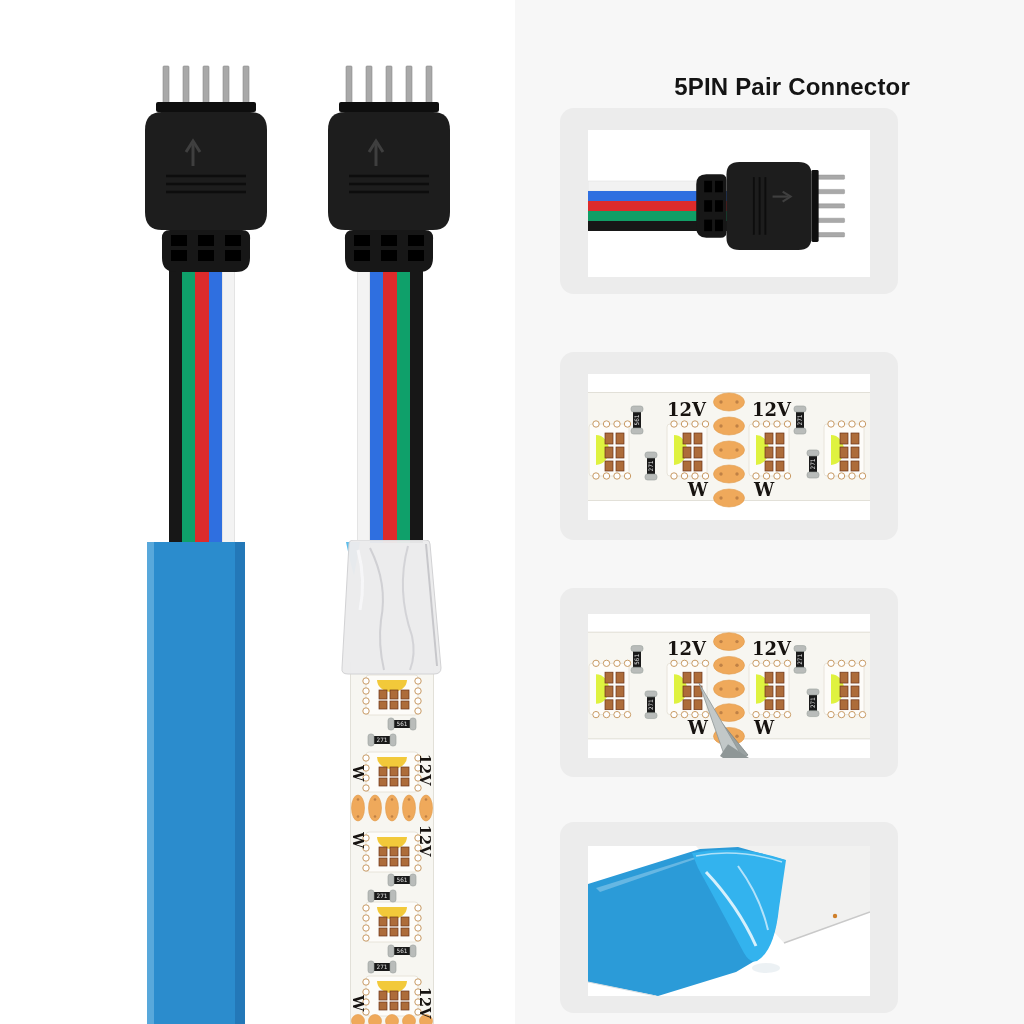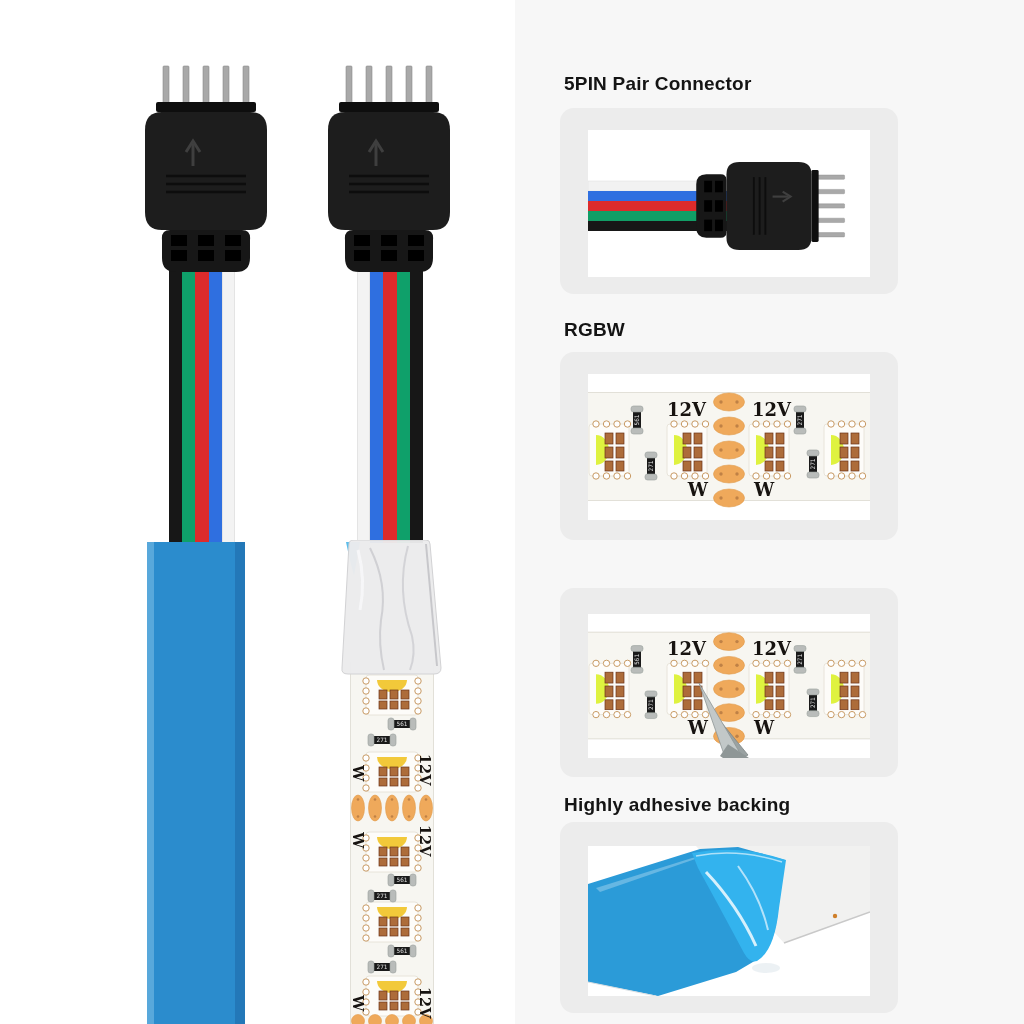--- a/index.html
+++ b/index.html
@@ -1,21 +1,21 @@
 <!DOCTYPE html>
 <html><head>
 <meta charset="utf-8">
 <style>
   html,body{margin:0;padding:0;}
   .canvas{position:relative;width:1024px;height:1024px;background:#fff;overflow:hidden;
           font-family:"Liberation Sans",sans-serif;}
   .bg-right{position:absolute;left:515px;top:0;width:509px;height:1024px;background:#f7f7f7;}
   
   .features{position:absolute;left:560px;top:0;width:338px;height:1024px;}
-  .ftitle{position:absolute;left:4px;width:100%;text-align:left;font-size:19px;font-weight:700;
+  .ftitle{position:absolute;left:12px;width:100%;text-align:right;font-size:24px;font-weight:700;
           color:#141414;letter-spacing:.2px;}
   .fcard{position:absolute;left:0;width:338px;background:#ececec;border-radius:14px;}
   .fphoto{position:absolute;left:28px;width:282px;background:#fff;overflow:hidden;}
   .fphoto svg{display:block;width:100%;height:100%;}
   
   .plug{position:absolute;width:136px;height:210px;}
   .ribbon{position:absolute;width:66px;display:flex;}
   .wire{flex:1;}
   .wk{background:#171717}.wg{background:#0fa06a}.wr{background:#dd2b2b}.wb{background:#2f6fe0}
   .ww{background:#f3f3f3;box-shadow:inset 0 0 0 1px #e4e4e4;}
@@ -190,21 +190,20 @@
             <rect x="0" y="61" width="142" height="10" fill="#2f6fe0"></rect>
             <rect x="0" y="71" width="142" height="10" fill="#dd2b2b"></rect>
             <rect x="0" y="81" width="142" height="10" fill="#119e66"></rect>
             <rect x="0" y="91" width="142" height="10" fill="#171717"></rect>
           </g>
           <use href="#plugG" transform="translate(258,27) rotate(90) scale(0.72)"></use>
         </svg>
       </div>
     </div>
 
-    <div class="ftitle" style="top:319px">RGBW</div>
     <div class="fcard" style="top:352px;height:188px">
       <div class="fphoto" style="top:22px;height:146px">
           <svg viewBox="0 0 282 146" preserveAspectRatio="none">
           <defs>
             <g id="hmod">
               <rect x="0" y="0" width="40" height="52" rx="3" fill="#fdfcf9" stroke="#e8e4da"></rect>
               <path d="M7 11 A13 15 0 0 1 7 41 Z" fill="#dff23f"></path>
               <rect class="copper" x="16" y="9" width="8" height="11"></rect>
                 <rect class="copper" x="27" y="9" width="8" height="11"></rect>
               <rect class="copper" x="16" y="23" width="8" height="11"></rect>
@@ -333,21 +332,20 @@
           <text class="slab slab18" x="166" y="122">W</text>
           <g>
             <path d="M123 97 L147 150 L160 143 Z" fill="#9aa2a2" stroke="#7d8585" stroke-width=".8"></path>
             <path d="M111 70 L138 148 L152 141 Z" fill="#c2c8c8" stroke="#8d9595" stroke-width=".8"></path>
             <path d="M140 132 L164 148 L156 160 L132 144 Z" fill="#8f9797"></path>
           </g>
         </svg>
       </div>
     </div>
 
-    <div class="ftitle" style="top:794px">Highly adhesive backing</div>
     <div class="fcard" style="top:822px;height:191px">
       <div class="fphoto" style="top:24px;height:150px">
         <svg viewBox="0 0 282 150" preserveAspectRatio="none">
           <g>
             <polygon points="108,0 282,0 282,66 196,97" fill="#f1f1f0"></polygon>
             <path d="M196 97 L282 66" stroke="#c9c9c9" stroke-width="1.5" fill="none"></path>
             <circle cx="247" cy="70" r="2.2" fill="#cf7f2a"></circle>
           </g>
           <g>
             <path d="M0 38 L112 3 L150 1 L197 14 L189 72 Q185 102 170 113 L148 126 L70 150 L0 136 Z" fill="#2b9bd8"></path>

